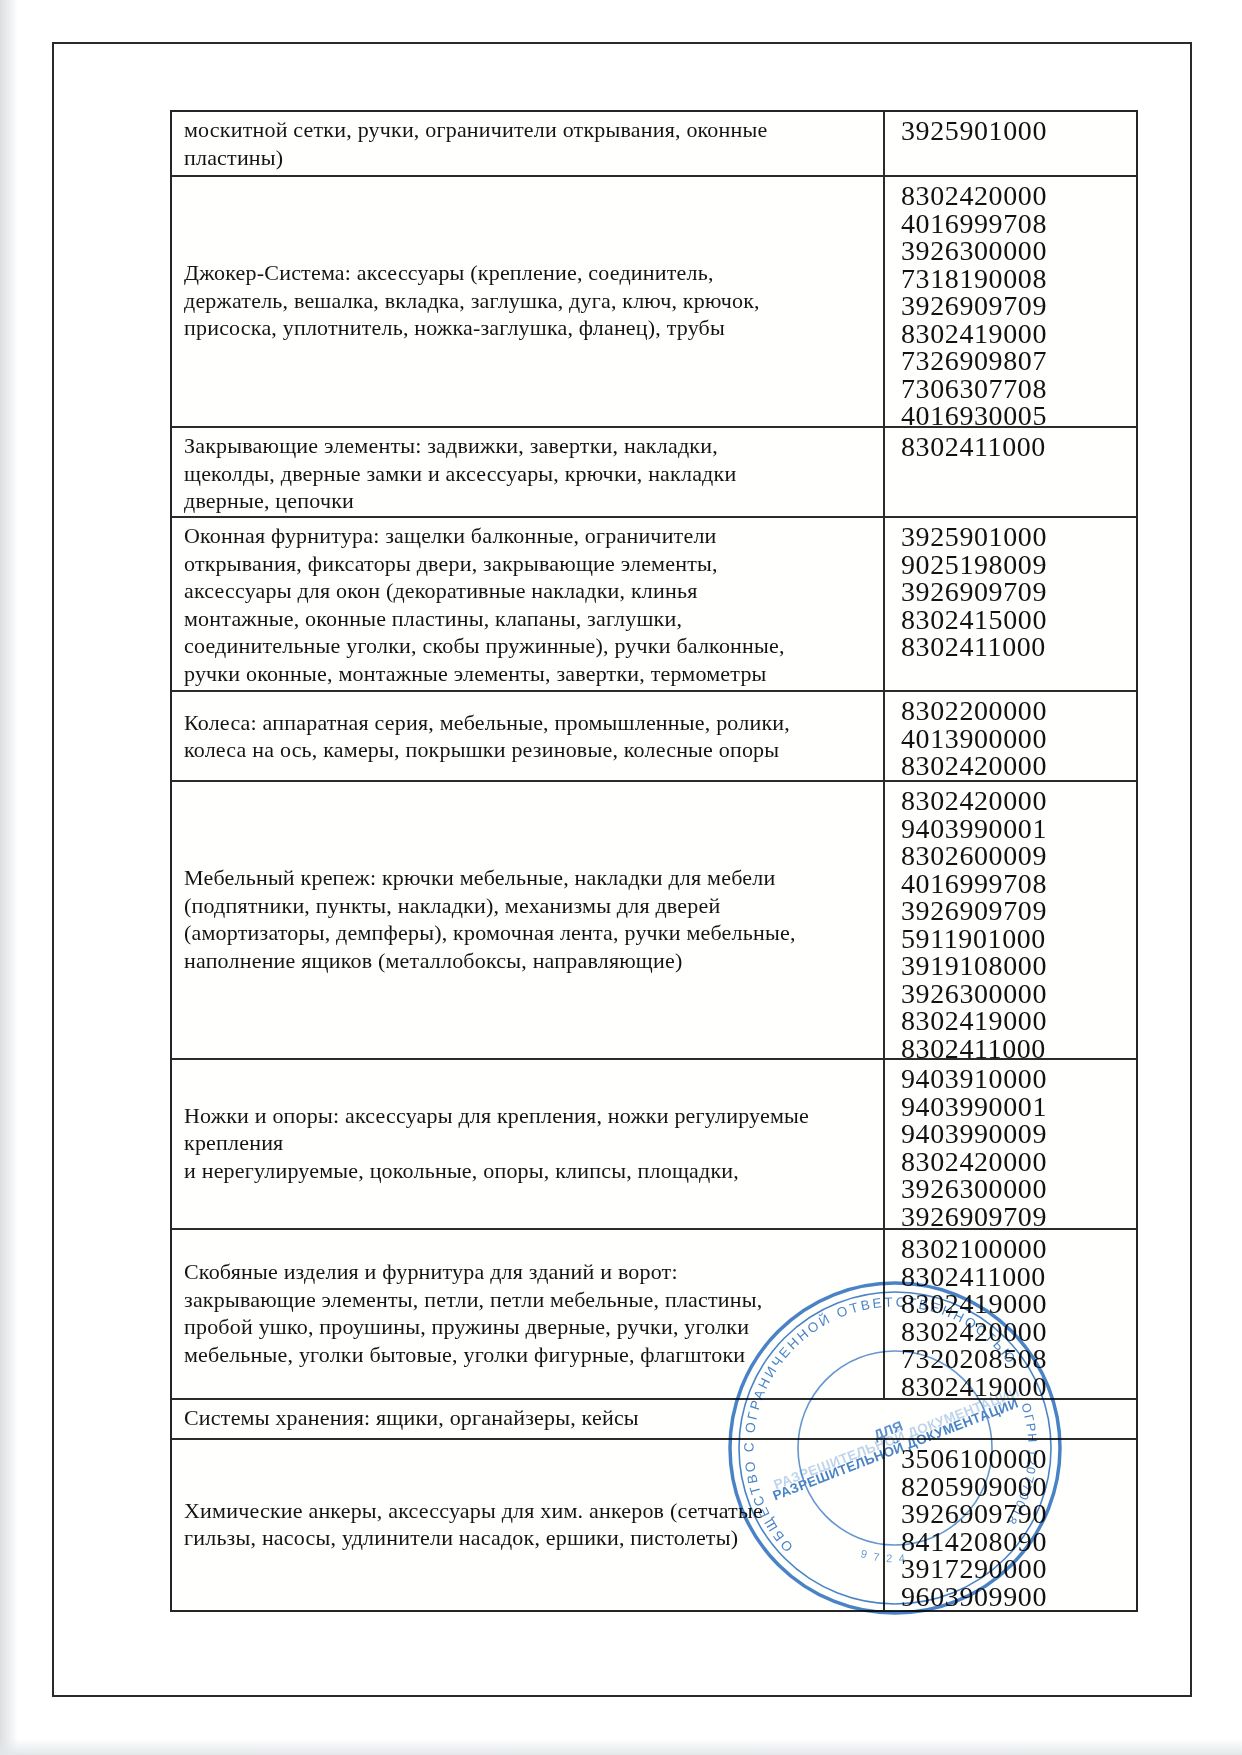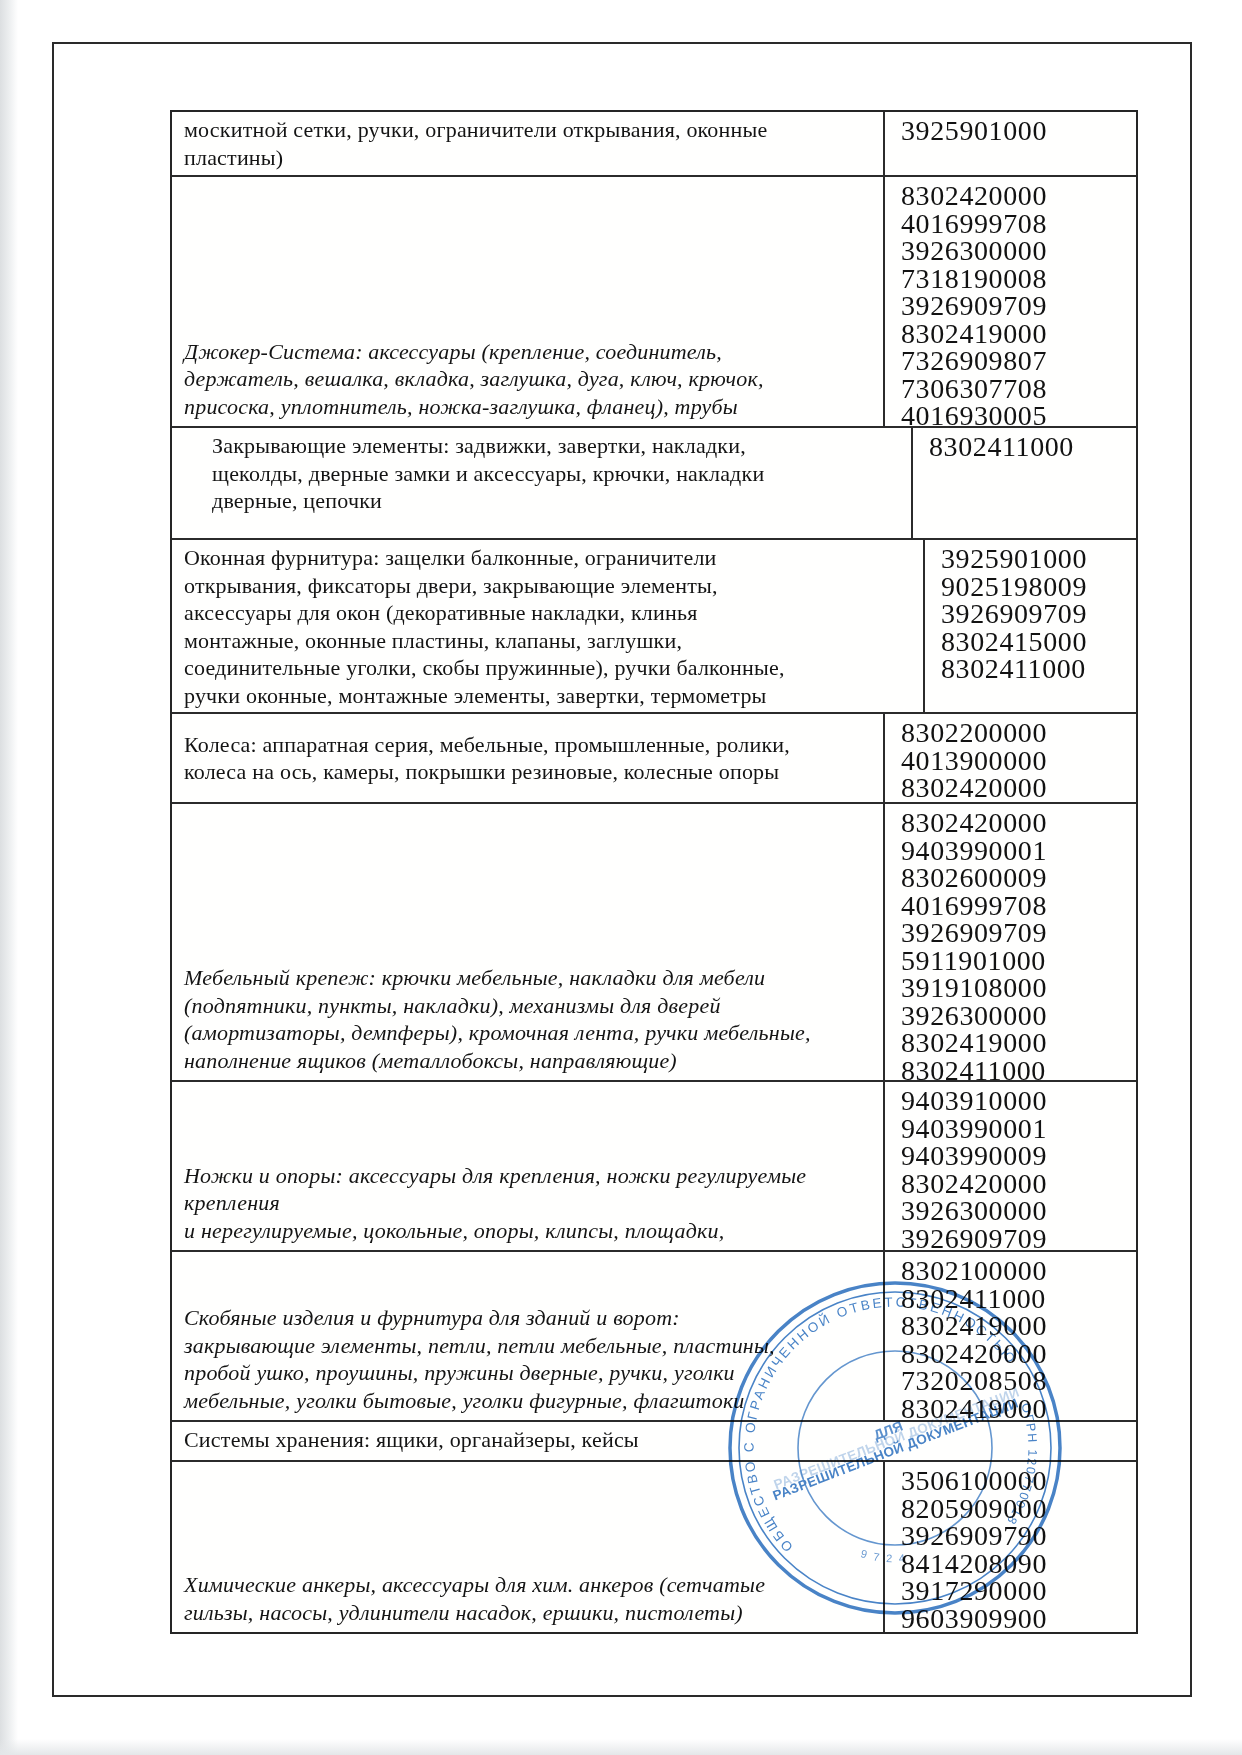--- a/index.html
+++ b/index.html
@@ -33,21 +33,21 @@
     display:flex;align-items:stretch;box-sizing:border-box;
   }
   .t-row + .t-row{border-top:2px solid #2b2b2b;}
   .cell-descr{
     flex:0 0 711px;box-sizing:border-box;
     padding:4px 10px 4px 12px;
     display:flex;flex-direction:column;
     color:#141414;
   }
   .cell-descr.v-top{justify-content:flex-start;}
-  .cell-descr.v-bottom{justify-content:flex-end;padding-bottom:6px;font-style:italic;}
+  .cell-descr.v-bottom{justify-content:center;padding-bottom:6px;}
   .cell-descr.v-center{justify-content:center;}
   .cell-codes{
     flex:1 1 auto;box-sizing:border-box;
     border-left:2px solid #2b2b2b;
     padding:5px 6px 4px 16px;
     color:#121212;
   }
   .descr-line{
     font-size:22px;line-height:27.5px;white-space:nowrap;
     letter-spacing:0.2px;
@@ -97,32 +97,32 @@
       <div class="code">3926300000</div>
       <div class="code">7318190008</div>
       <div class="code">3926909709</div>
       <div class="code">8302419000</div>
       <div class="code">7326909807</div>
       <div class="code">7306307708</div>
       <div class="code">4016930005</div>
     </div>
   </div>
 
-  <div class="t-row" style="height:112px;padding-left:28px;">
+  <div class="t-row" style="height:90px;">
     <div class="cell-descr v-top">
       <div class="descr-line">Закрывающие элементы: задвижки, завертки, накладки,</div>
       <div class="descr-line">щеколды, дверные замки и аксессуары, крючки, накладки</div>
       <div class="descr-line">дверные, цепочки</div>
     </div>
     <div class="cell-codes">
       <div class="code">8302411000</div>
     </div>
   </div>
 
-  <div class="t-row" style="height:174px;gap:40px;">
+  <div class="t-row" style="height:174px;">
     <div class="cell-descr v-top">
       <div class="descr-line">Оконная фурнитура: защелки балконные, ограничители</div>
       <div class="descr-line">открывания, фиксаторы двери, закрывающие элементы,</div>
       <div class="descr-line">аксессуары для окон (декоративные накладки, клинья</div>
       <div class="descr-line">монтажные, оконные пластины, клапаны, заглушки,</div>
       <div class="descr-line">соединительные уголки, скобы пружинные), ручки балконные,</div>
       <div class="descr-line">ручки оконные, монтажные элементы, завертки, термометры</div>
     </div>
     <div class="cell-codes">
       <div class="code">3925901000</div>

